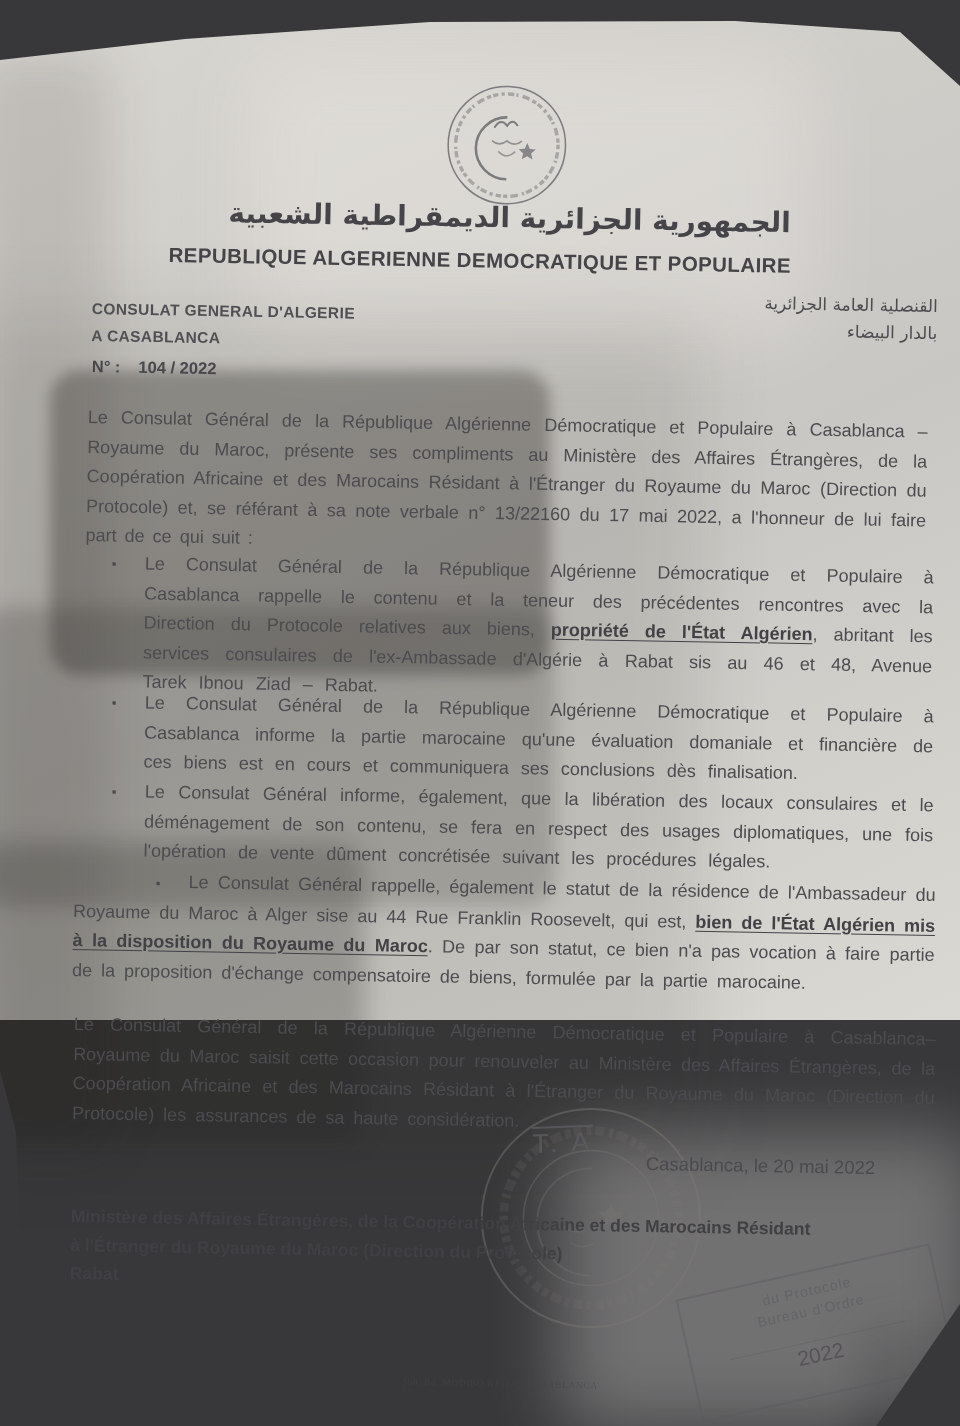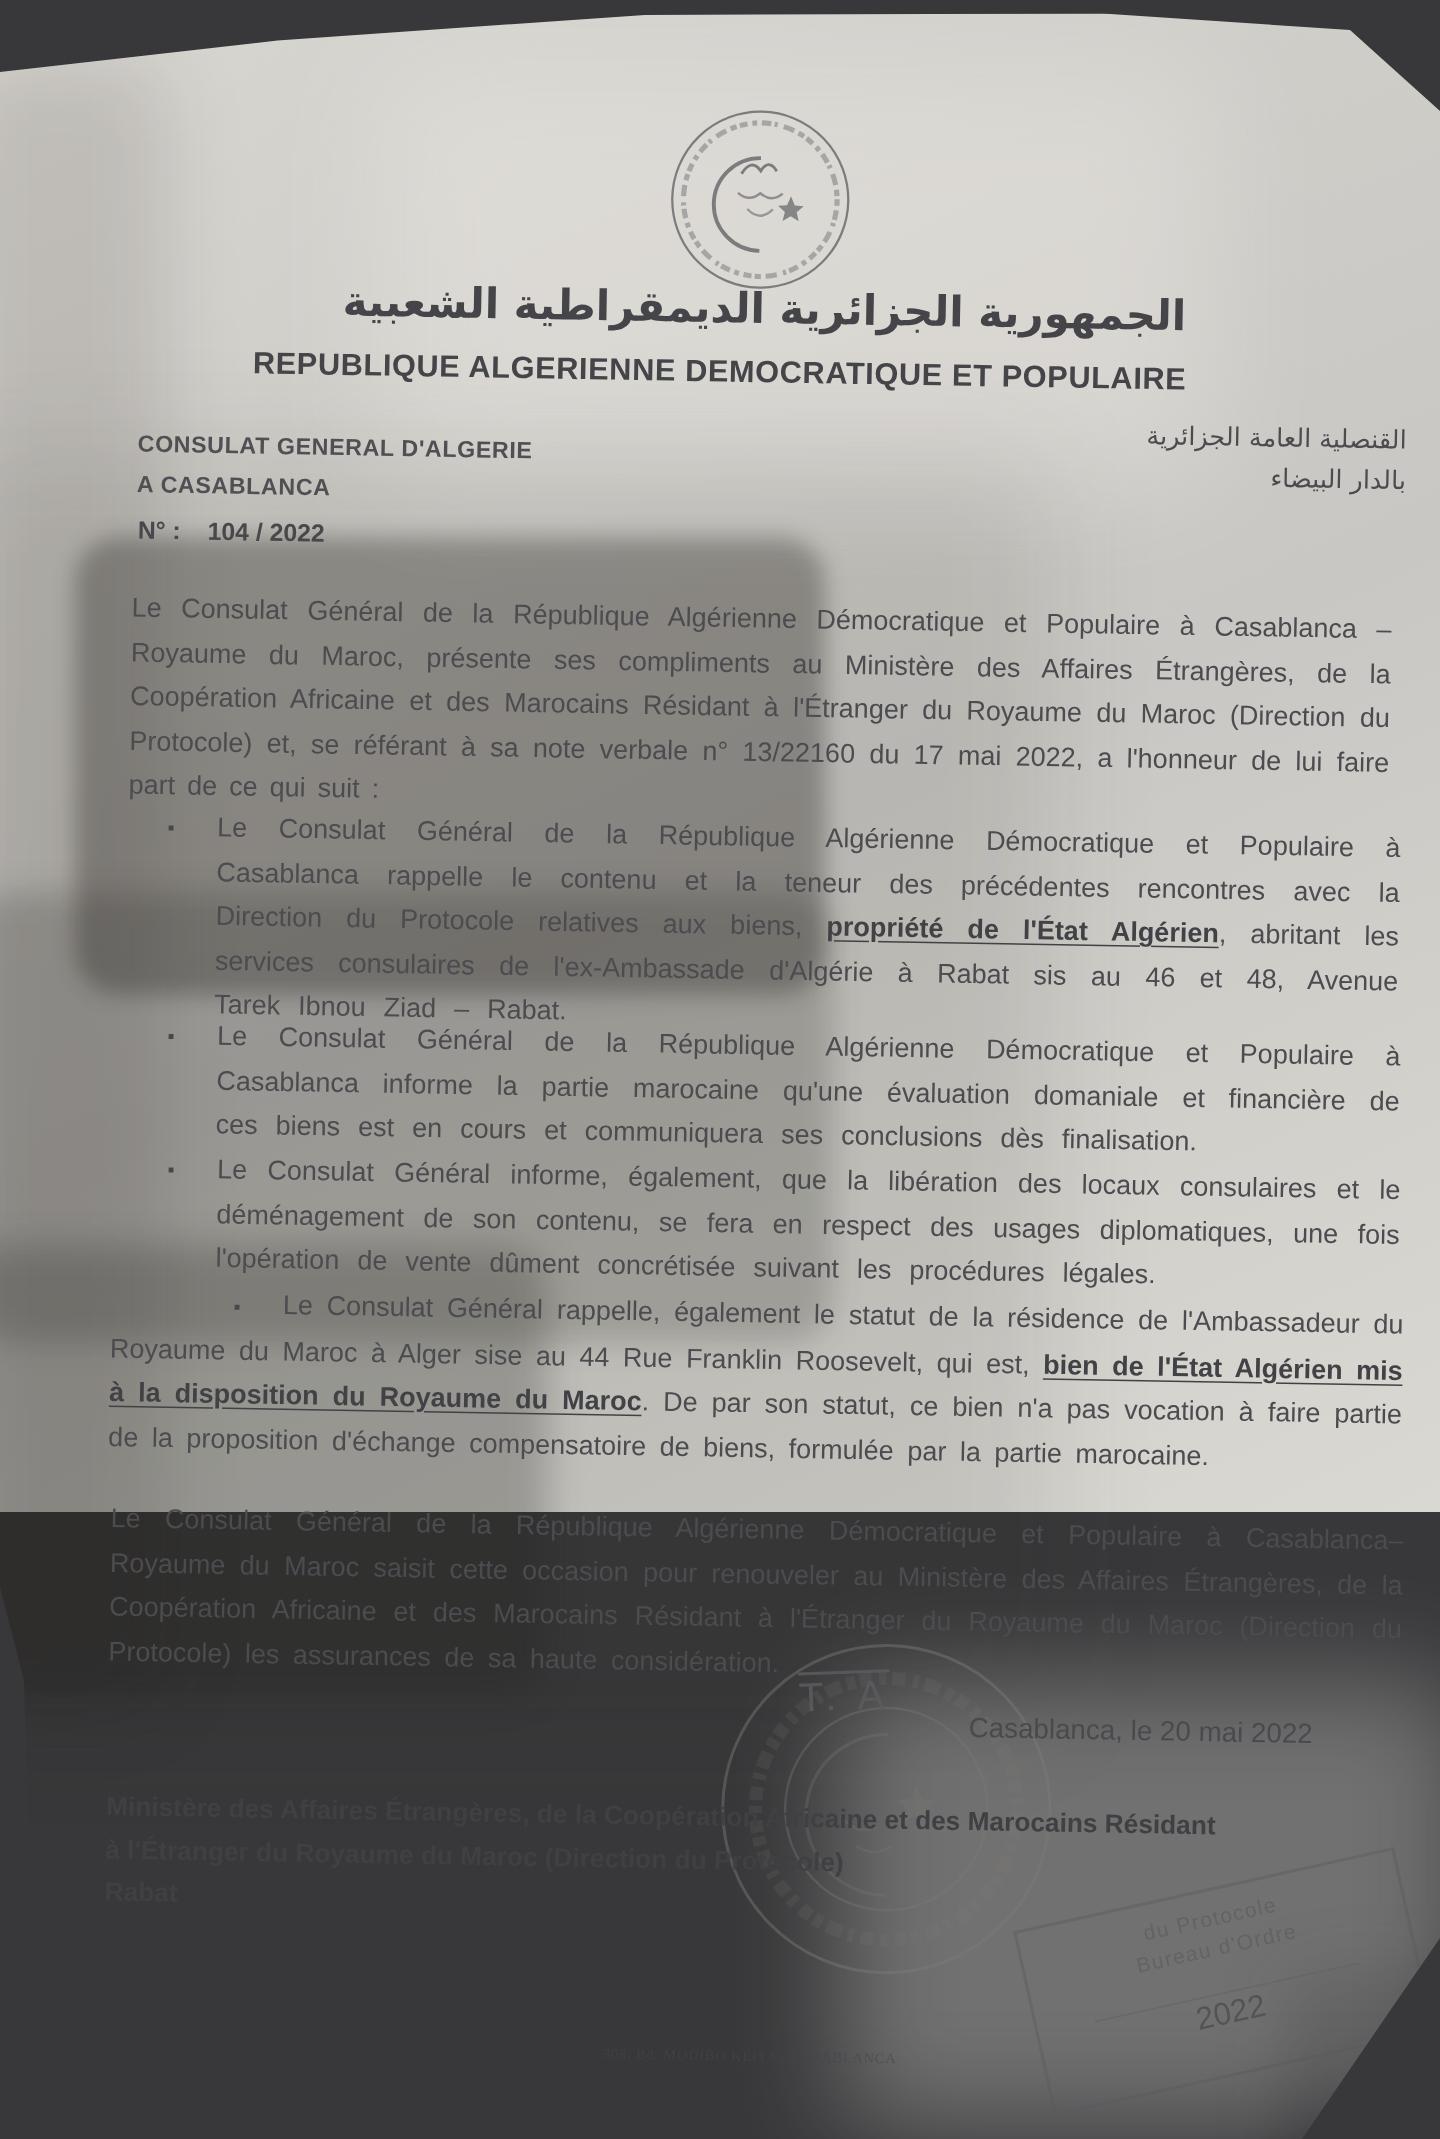--- a/index.html
+++ b/index.html
@@ -5,21 +5,21 @@
   html,body{margin:0;padding:0;}
   body{
     width:960px;height:1426px;
     background:#38383a;
     overflow:hidden;
     font-family:"Liberation Sans",sans-serif;
     position:relative;
   }
   
   .paper{
-    position:absolute;left:0;top:0;width:960px;height:1008px;
+    position:absolute;left:0;top:12px;width:960px;height:1008px;
     background:linear-gradient(155deg,#d8d6d1 0%,#d0cec9 28%,#c9c7c3 55%,#d2d0cb 78%,#dad8d3 100%);
     clip-path:polygon(0px 48px,185px 27px,430px 10px,735px 9px,900px 20px,960px 74px,
                       960px 1292px,868px 1426px,332px 1426px,308px 1408px,24px 1396px,
                       16px 1120px,0px 1058px);
   }
   .shade,.light{position:absolute;pointer-events:none;border-radius:30px;}
   .sh-a{left:50px;top:358px;width:500px;height:305px;background:rgba(30,28,25,.32);filter:blur(7px);}
   .sh-b{left:-20px;top:595px;width:575px;height:300px;background:rgba(30,28,25,.20);filter:blur(10px);}
   .sh-c{left:-30px;top:830px;width:395px;height:300px;background:rgba(30,28,25,.24);filter:blur(12px);}
   .sh-d{left:-40px;top:300px;width:740px;height:850px;background:rgba(40,38,34,.10);filter:blur(35px);}

